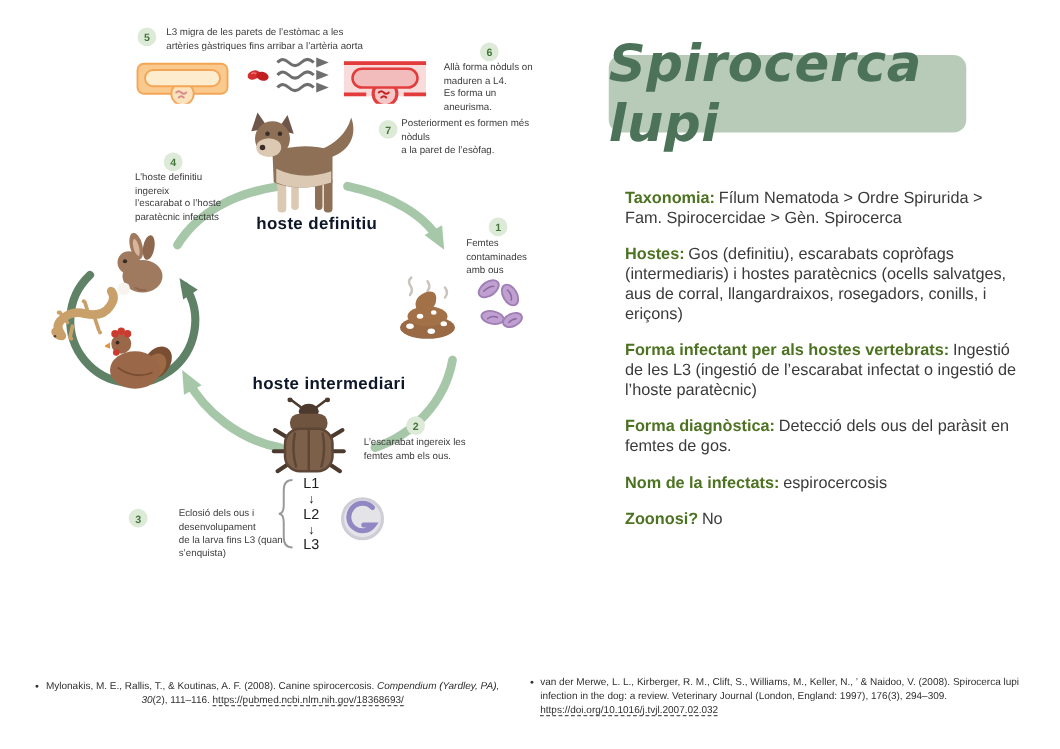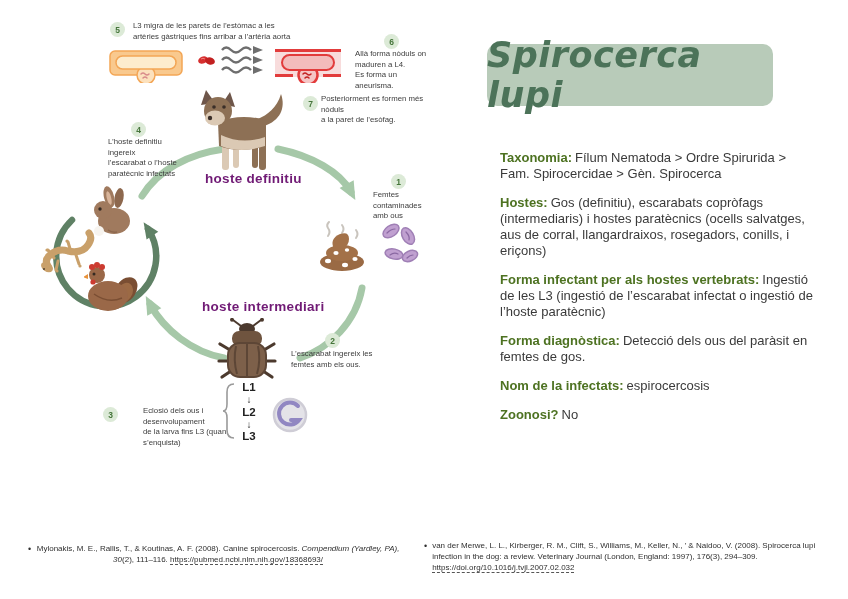--- a/index.html
+++ b/index.html
@@ -4,29 +4,29 @@
 <style>
   html,body{margin:0;padding:0;background:#ffffff;}
   .page{position:relative;width:848px;height:599px;background:#fff;overflow:hidden;
         font-family:"Liberation Sans", sans-serif;color:#333;}
   .abs{position:absolute;}
   
   .diagram{position:absolute;left:0;top:0;width:480px;height:599px;}
   .badge{width:15px;height:15px;border-radius:50%;background:#dcead7;color:#45753a;
          font-size:8.5px;font-weight:bold;display:flex;align-items:center;justify-content:center;}
   .stepText{font-size:7.8px;line-height:1.35;color:#3c3c3c;white-space:pre-line;}
-  .cycLabel{font-weight:bold;font-size:13.5px;color:#701a75;letter-spacing:.3px;white-space:pre-line;}
+  .cycLabel{font-weight:bold;font-size:13.5px;color:#0f172a;letter-spacing:.3px;white-space:pre-line;}
   .larvaCol{display:flex;flex-direction:column;align-items:center;width:24px;
-            font-weight:bold;font-size:11.5px;color:#222;line-height:1.15;}
+            font-weight:normal;font-size:11.5px;color:#222;line-height:1.15;}
   .larvaCol .arr{font-size:10px;color:#222;}
   
   .titleBox{position:absolute;left:487px;top:44px;width:286px;height:62px;border-radius:10px;
             background:#b8cbb9;display:flex;align-items:center;justify-content:center;}
   .titleBox span{font-family:"DejaVu Sans", sans-serif;font-style:italic;font-weight:600;
-                 font-size:35px;color:#4c7359;letter-spacing:.5px;}
+                 font-size:41px;color:#4c7359;letter-spacing:.5px;}
   .info{position:absolute;left:500px;top:150px;width:314px;}
   .sec{margin:0 0 13px 0;font-size:13px;line-height:16px;color:#3a3a3a;}
   .lab{font-weight:bold;color:#4d7221;margin-right:3px;}
   
   .ref{font-size:8px;line-height:1.35;color:#2f2f2f;display:flex;gap:5px;}
   .ref .bullet{font-size:9px;line-height:1.2;}
   .reflink{border-bottom:1px dashed #555;}
   .ref1{left:28px;top:544px;width:372px;}
   .ref1 .reftext{text-align:center;flex:1;}
   .ref2{left:424px;top:541px;width:396px;}

